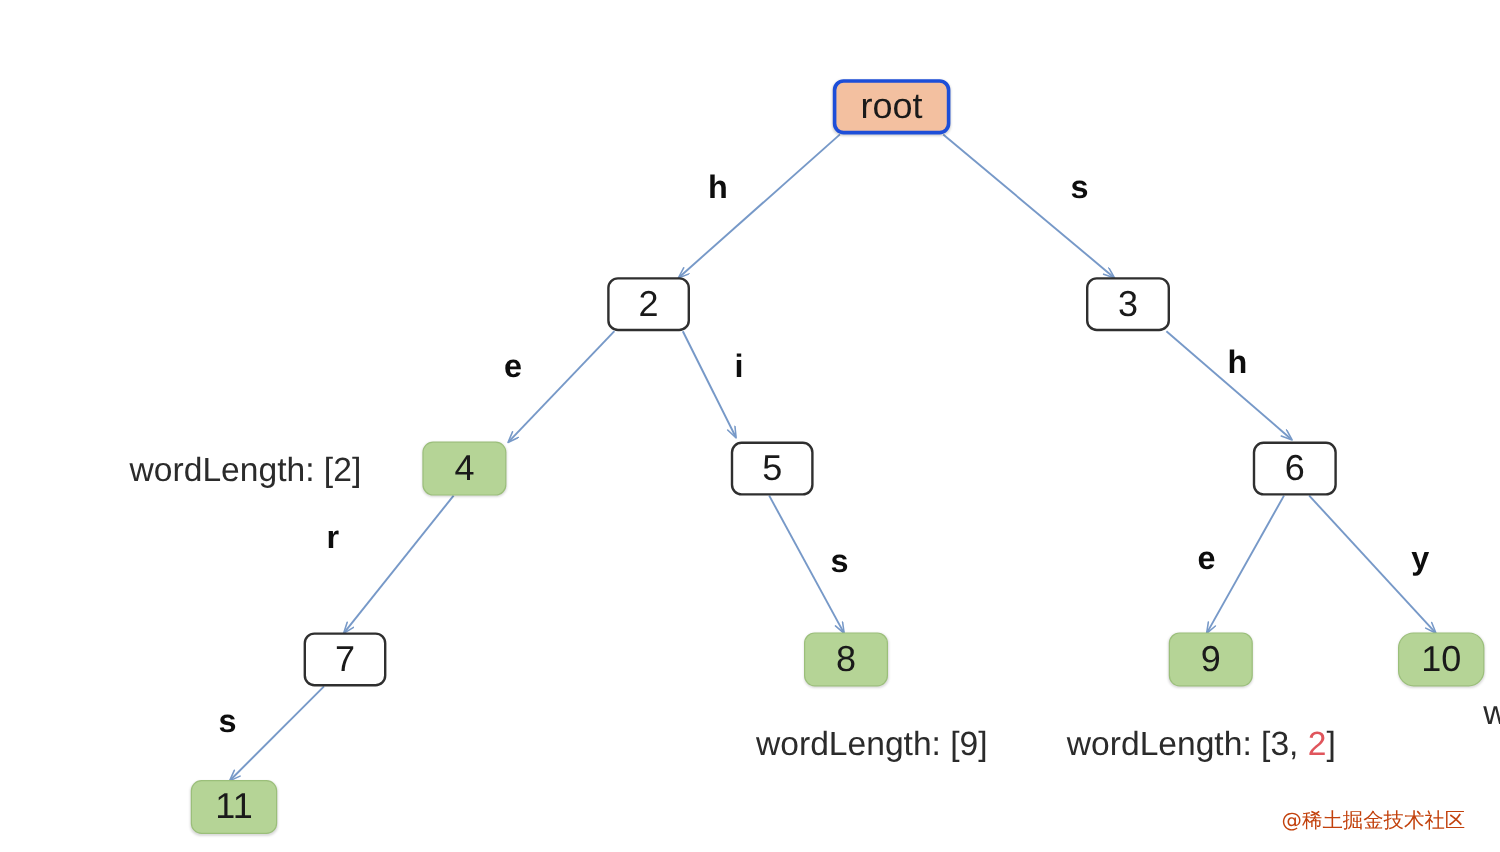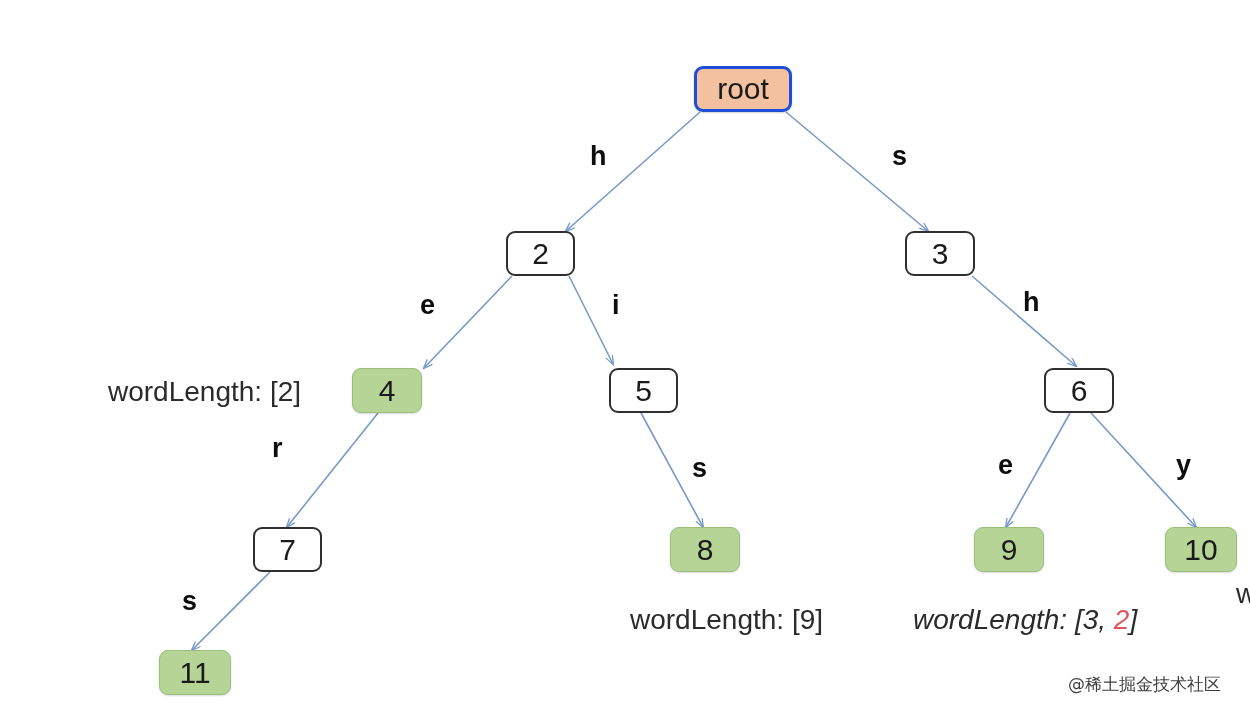--- a/index.html
+++ b/index.html
@@ -74,21 +74,21 @@
     white-space: nowrap;
     z-index: 6;
   }
   .annotation .hl {
     color: #e0555c;
   }
   .watermark {
     position: absolute;
     font-family: "DejaVu Sans", sans-serif;
     font-size: 17px;
-    color: #404040;
+    color: #c2410c;
     line-height: 1;
     white-space: nowrap;
     z-index: 4;
   }
 </style>
 </head>
 <body>
 
 <div id="canvas">
 
@@ -115,37 +115,37 @@
   <div id="node-group">
       <div class="node root-node" style="left: 694px; top: 66px; width: 98px; height: 46px;">root</div>
       <div class="node plain-node" style="left: 506px; top: 231px; width: 69px; height: 45px;">2</div>
       <div class="node plain-node" style="left: 905px; top: 231px; width: 70px; height: 45px;">3</div>
       <div class="node green-node" style="left: 352px; top: 368px; width: 70px; height: 45px;">4</div>
       <div class="node plain-node" style="left: 609px; top: 368px; width: 69px; height: 45px;">5</div>
       <div class="node plain-node" style="left: 1044px; top: 368px; width: 70px; height: 45px;">6</div>
       <div class="node plain-node" style="left: 253px; top: 527px; width: 69px; height: 45px;">7</div>
       <div class="node green-node" style="left: 670px; top: 527px; width: 70px; height: 45px;">8</div>
       <div class="node green-node" style="left: 974px; top: 527px; width: 70px; height: 45px;">9</div>
-      <div class="node green-node" style="left: 1165px; top: 527px; width: 72px; height: 45px;">10</div>
+      <div class="node green-node" style="left: 1165px; top: 527px; width: 72px; height: 45px; border-radius: 13px;">10</div>
       <div class="node green-node" style="left: 159px; top: 650px; width: 72px; height: 45px; text-align: center;">11</div>
     </div>
   <div id="edge-label-group">
       <div class="edge-label" style="left: 590px; top: 143px;">h</div>
       <div class="edge-label" style="left: 892px; top: 143px;">s</div>
       <div class="edge-label" style="left: 420px; top: 292px;">e</div>
       <div class="edge-label" style="left: 612px; top: 292px;">i</div>
       <div class="edge-label" style="left: 1023px; top: 289px;">h</div>
       <div class="edge-label" style="left: 272px; top: 435px;">r</div>
       <div class="edge-label" style="left: 692px; top: 455px;">s</div>
       <div class="edge-label" style="left: 998px; top: 452px;">e</div>
       <div class="edge-label" style="left: 1176px; top: 452px;">y</div>
       <div class="edge-label" style="left: 182px; top: 588px;">s</div>
     </div>
   <div id="annotation-group">
       <div class="annotation" style="left: 108px; top: 378px;"><span>wordLength: [2]</span></div>
       <div class="annotation" style="left: 630px; top: 606px;"><span>wordLength: [9]</span></div>
-      <div class="annotation" style="left: 913px; top: 606px; font-style: italic;"><span>wordLength: [3, </span><span class="hl">2</span><span>]</span></div>
+      <div class="annotation" style="left: 889px; top: 606px;"><span>wordLength: [3, </span><span class="hl">2</span><span>]</span></div>
       <div class="annotation" style="left: 1236px; top: 580px;"><span>w</span></div>
     </div>
 
   <div class="watermark" style="left: 1068px; top: 676px;">@稀土掘金技术社区</div>
 
 </div>
 
 </body></html>

